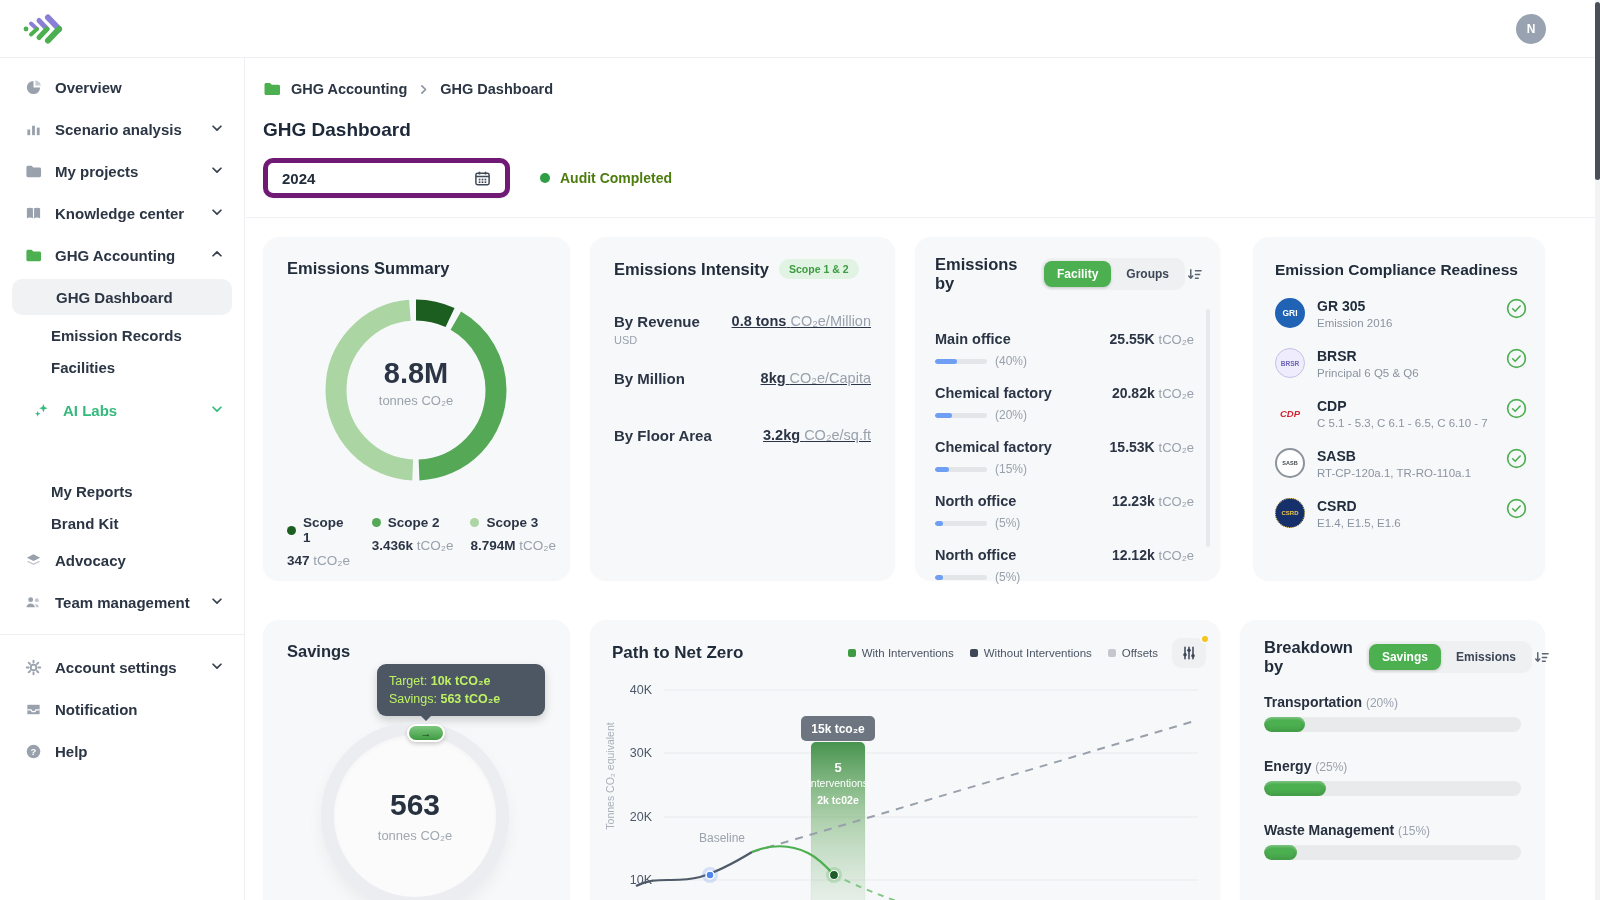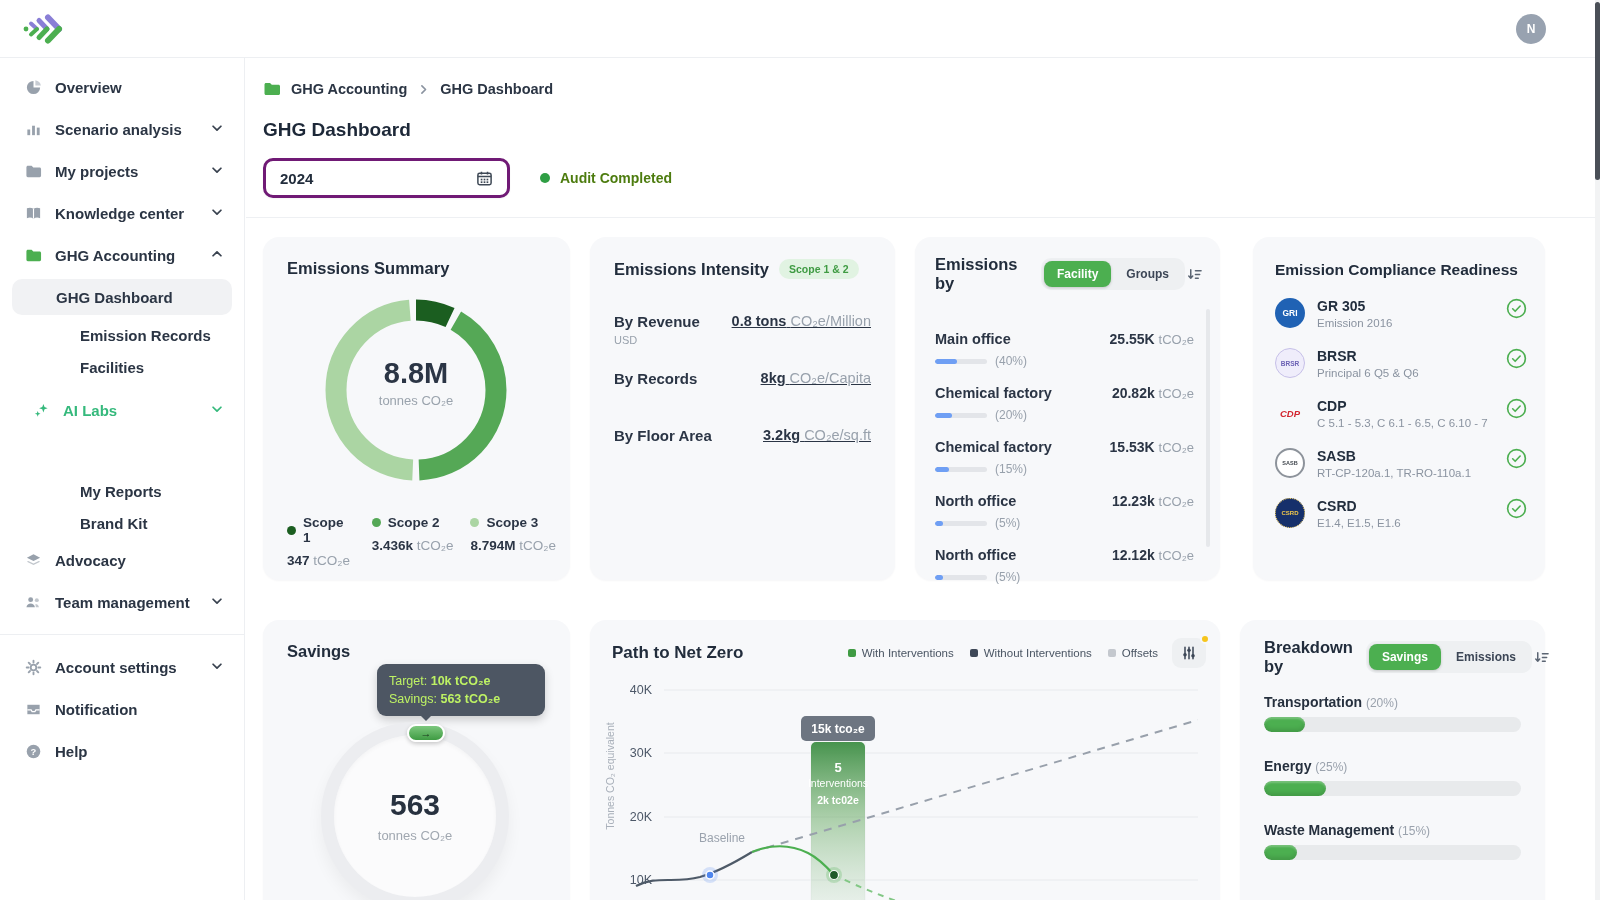--- a/index.html
+++ b/index.html
@@ -19,33 +19,33 @@
   .vscroll .thumb { position:absolute; top:2px; right:0; width:5px; height:178px; background:#4a4f57; border-radius:3px; }
 
   
   .sidebar { position:absolute; left:0; top:58px; width:245px; bottom:0; background:#fff;
     border-right:1px solid #edeff2; padding-top:8px; }
   .nav-item { display:flex; align-items:center; height:42px; padding:0 20px 0 24px; gap:13px;
     font-size:15px; font-weight:600; color:#2b3544; cursor:pointer; }
   .nav-item .ni-icon { width:18px; height:18px; flex:none; display:flex; align-items:center; justify-content:center; }
   .nav-item .chev { margin-left:auto; }
   .nav-item.accent { color:#35b97c; }
-  .sub-item { display:flex; align-items:center; height:32px; padding-left:80px; font-size:15px;
+  .sub-item { display:flex; align-items:center; height:32px; padding-left:51px; font-size:15px;
     font-weight:600; color:#2b3544; cursor:pointer; }
   .sub-item.active { background:#f1f2f4; border-radius:10px; margin:3px 12px; padding-left:44px; height:36px; }
   .side-divider { height:1px; background:#edeff2; margin:11px 0; }
 
   
   .main { position:absolute; left:246px; top:58px; right:0; bottom:0; background:#fff; }
   .breadcrumb { position:absolute; left:17px; top:22px; display:flex; align-items:center; gap:10px;
     font-size:14.5px; font-weight:600; color:#2b3544; }
   .breadcrumb .crumb { cursor:pointer; }
   .page-title { position:absolute; left:17px; top:61px; font-size:19px; font-weight:700; color:#1d2838; }
   .year-select { position:absolute; left:17px; top:100px; width:247px; height:40px; background:#fff;
-    border:3px solid #701a75; border-radius:10px; box-shadow:0 1px 2px rgba(16,24,40,.05);
+    border:5px solid #701a75; border-radius:10px; box-shadow:0 1px 2px rgba(16,24,40,.05);
     display:flex; align-items:center; padding:0 14px; cursor:pointer; }
   .year-select .yr { font-size:15px; font-weight:700; color:#222d3c; }
   .year-select .cal { margin-left:auto; display:flex; }
   .status { position:absolute; left:294px; top:100px; height:40px; display:flex; align-items:center; gap:10px; }
   .status .dot { width:10px; height:10px; border-radius:50%; background:#2f9e44; }
   .status .txt { font-size:14px; font-weight:700; color:#4d7c0f; }
   .header-divider { position:absolute; left:0; right:0; top:159px; height:1px; background:#eef0f3; }
 
   
   .card { position:absolute; background:#f7f8fa; border-radius:16px;
@@ -440,21 +440,21 @@
       <span class="pill-badge">Scope 1 &amp; 2</span>
     </div>
     <div class="int-row" style="top:76px;">
       <div>
           <div class="lbl">By Revenue</div>
            <div class="sublbl">USD</div>
         </div>
       <div class="val"><span>0.8 tons</span> <span class="unit">CO₂e/Million</span></div>
     </div>
     <div class="int-row" style="top:133px;">
-      <div class="lbl">By Records</div>
+      <div class="lbl">By Million</div>
       <div class="val"><span>8kg</span> <span class="unit">CO₂e/Capita</span></div>
     </div>
     <div class="int-row" style="top:190px;">
       <div class="lbl">By Floor Area</div>
       <div class="val"><span>3.2kg</span> <span class="unit">CO₂e/sq.ft</span></div>
     </div>
   </section>
 
   <section class="card" id="card-byfac">
     <div class="head">

